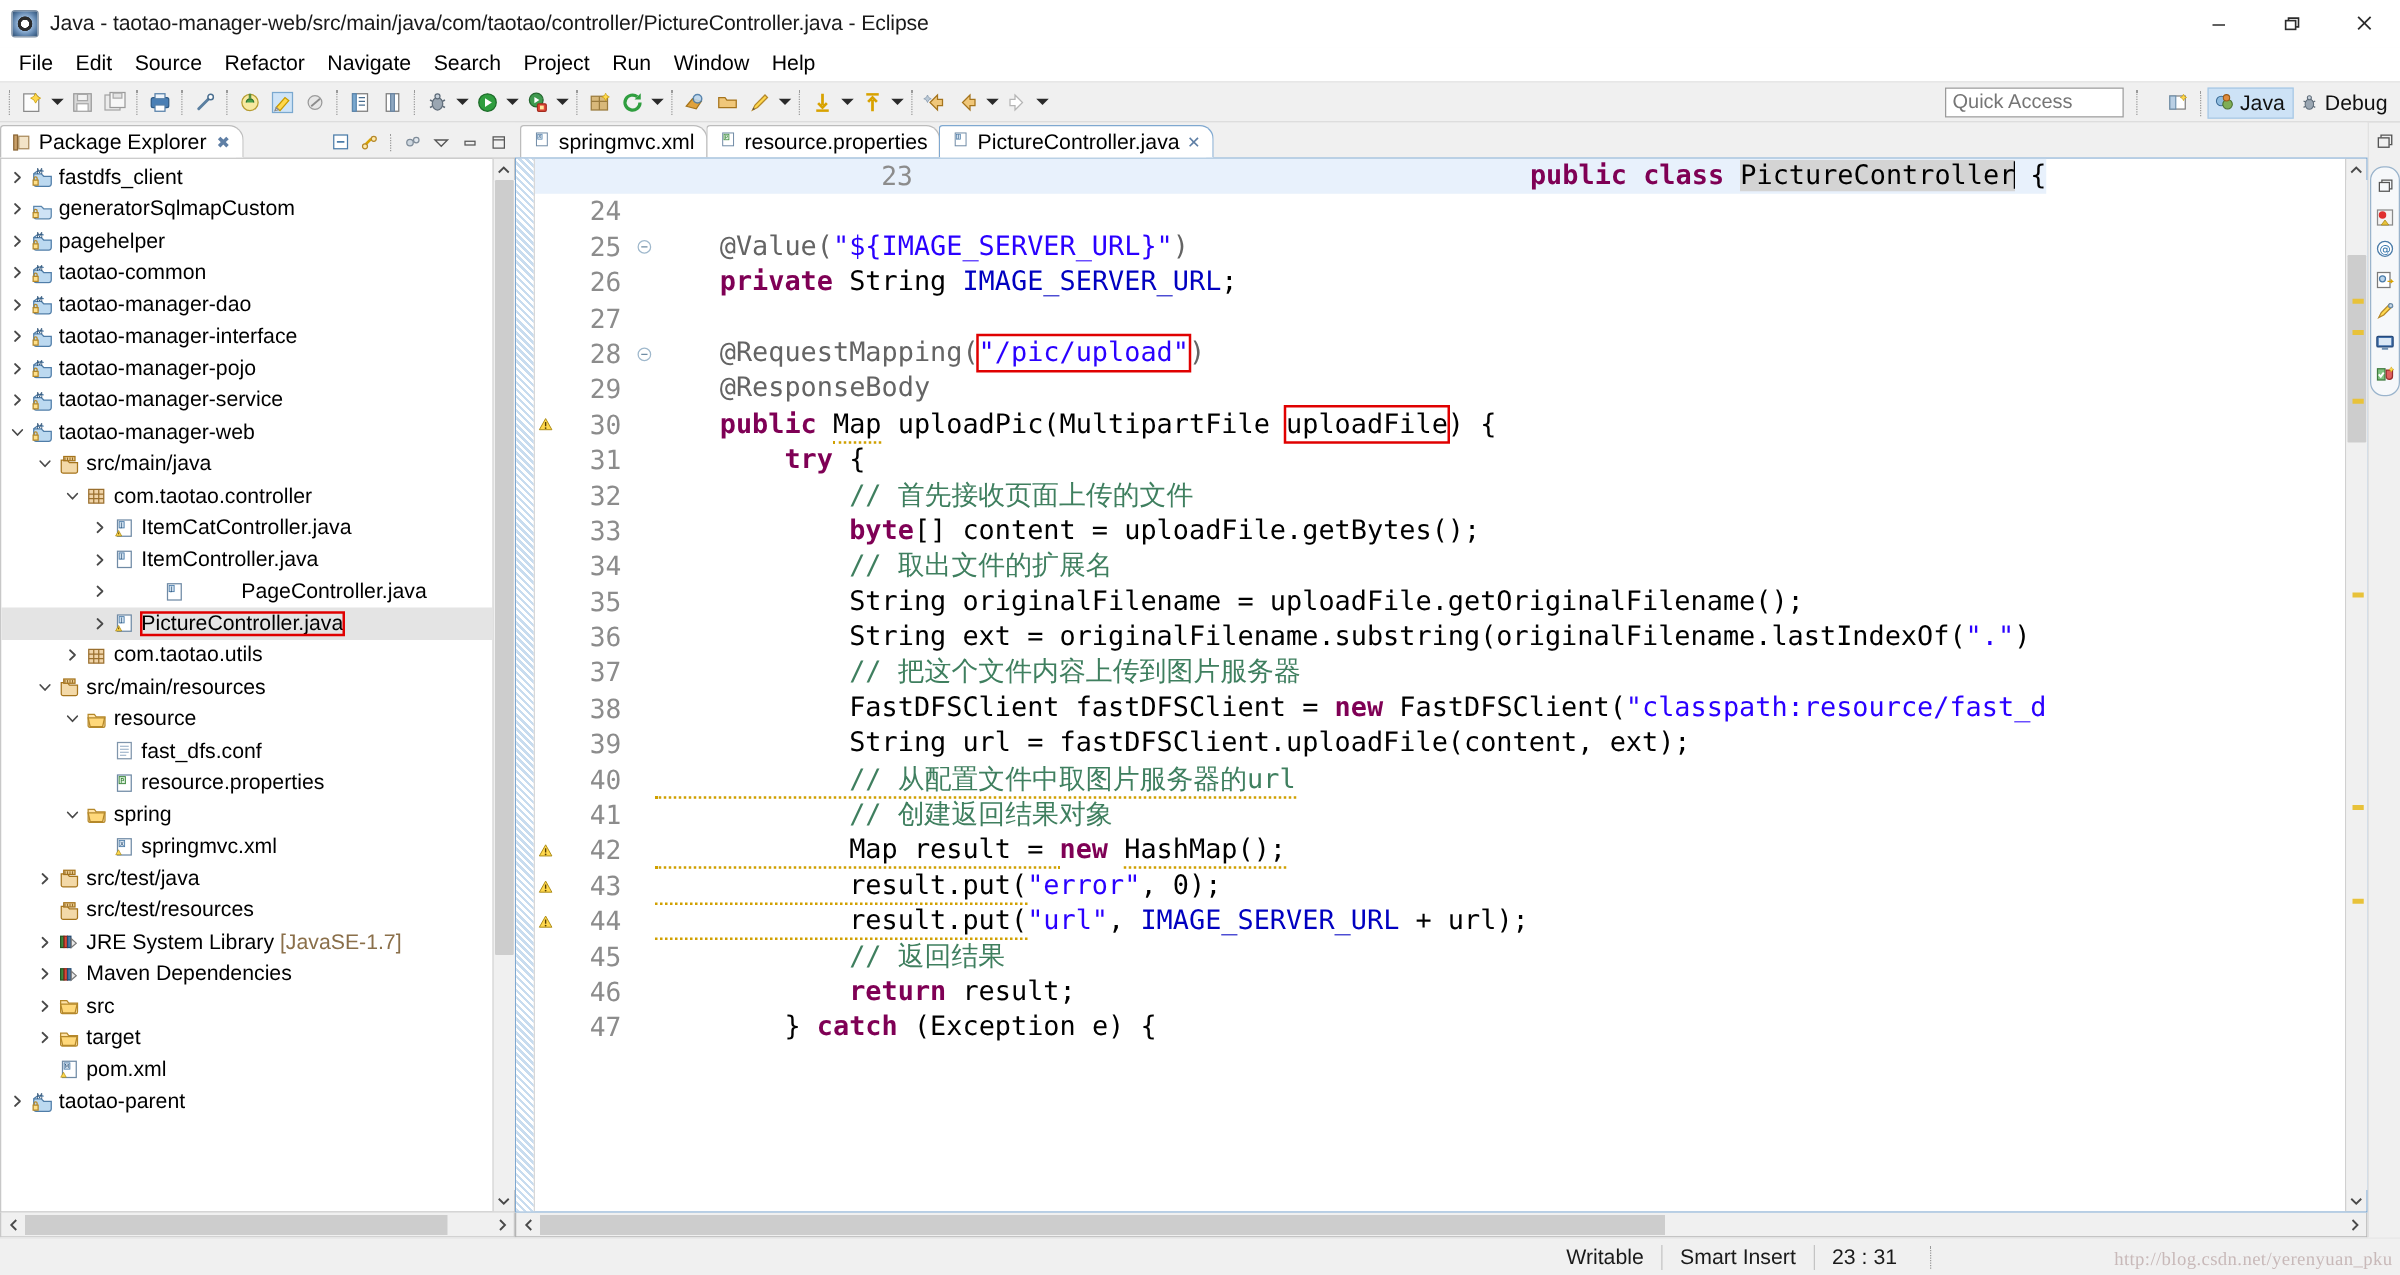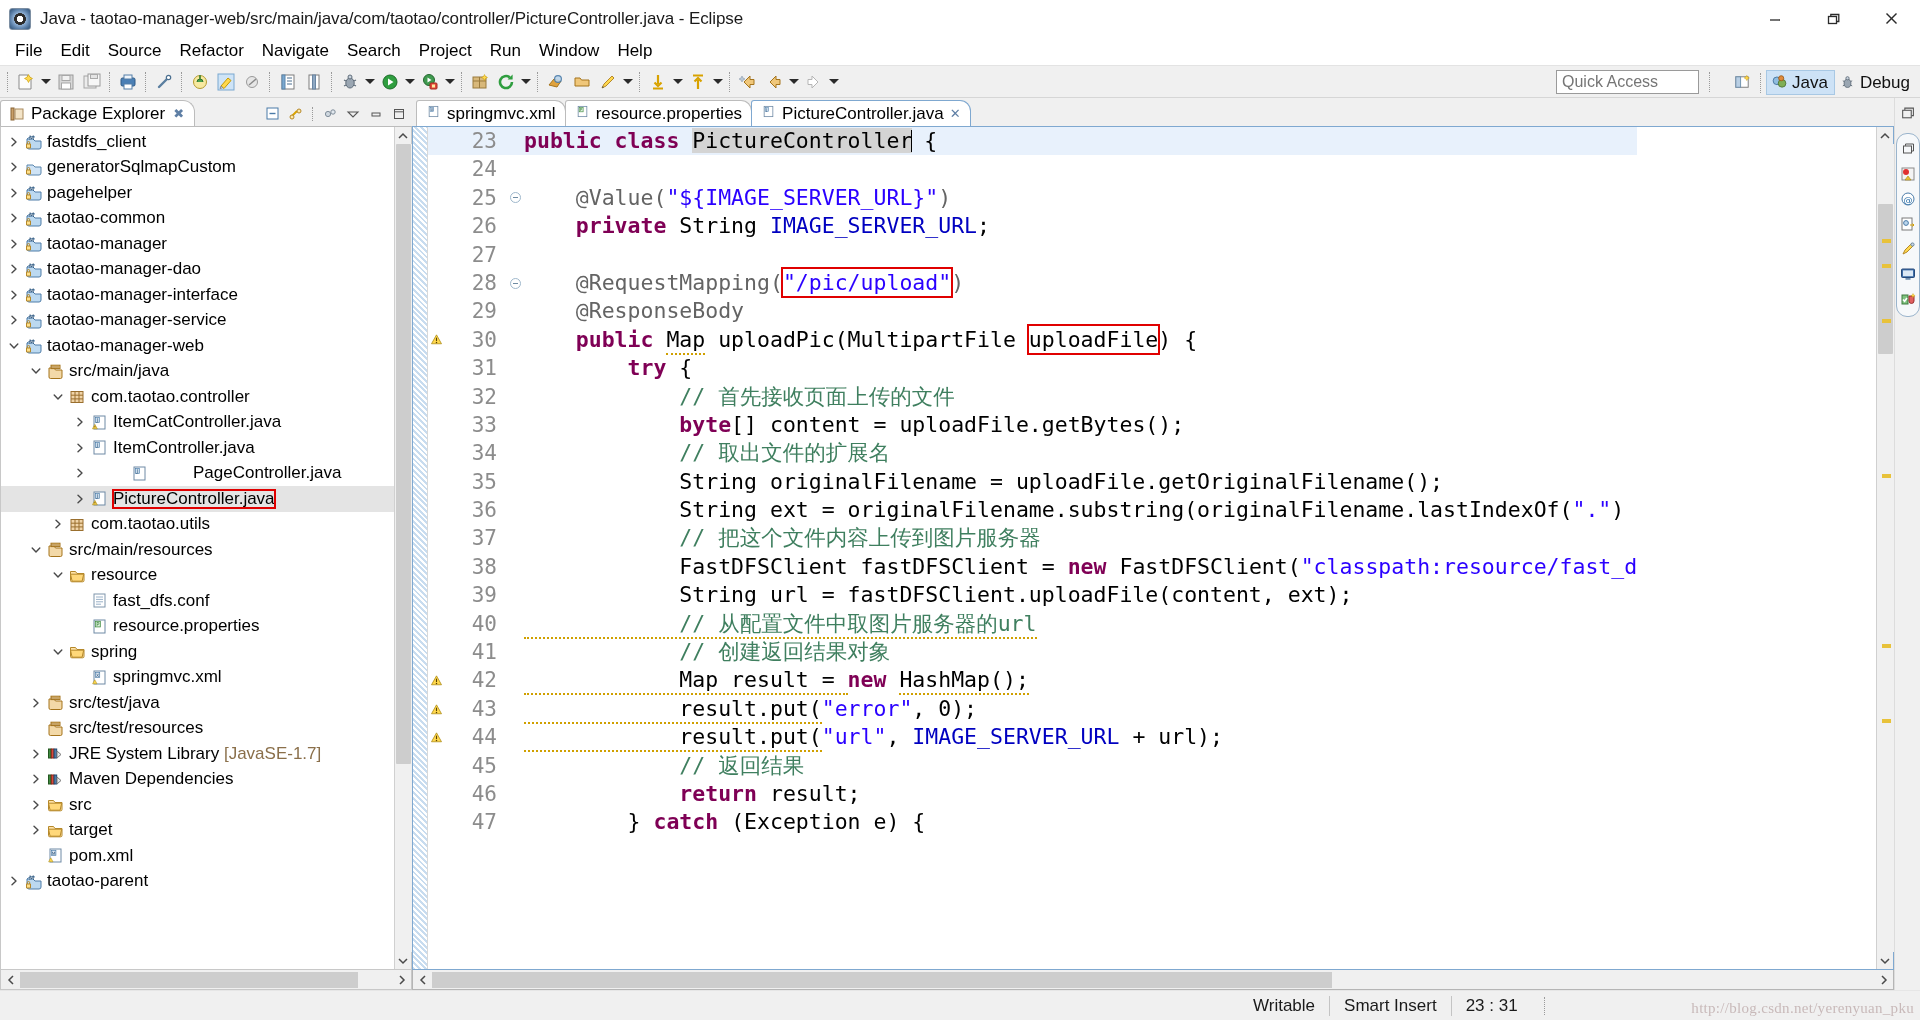--- a/index.html
+++ b/index.html
@@ -299,21 +299,21 @@
   }
   .code-lines {
     position: absolute;
     top: 0; left: 0;
     font-family: "DejaVu Sans Mono", monospace;
     font-size: 21.5px;
     line-height: 28.4px;
     white-space: pre;
   }
   .cline { position: relative; height: 28.4px; display: flex; align-items: center; }
-  .cline.cur { background: #e8f1fc; }
+  .cline.cur { background: #e8f1fc; justify-content: space-between; }
   .lnum {
     width: 62px;
     text-align: right;
     padding-right: 10px;
     color: #8c8c8c;
     font-size: 21px;
     flex: 0 0 62px;
     font-family: "DejaVu Sans Mono", monospace;
   }
   .fold {
@@ -852,55 +852,55 @@
               </span>
               <span class="tree-icon">
                 <svg width="19" height="17" viewBox="0 0 19 17">
                   <path d="M3 6h6l2 2h6v6a2 2 0 01-2 2H5a2 2 0 01-2-2z" fill="#bcd9f0" stroke="#4f7da8"></path>
                   <path d="M3 6c2-2 5-3 8-2" fill="none" stroke="#4f7da8"></path>
                   <text x="5" y="6.6" font-size="6.2" fill="#2a4f73" font-family="DejaVu Sans, sans-serif">M</text>
                   <path d="M2.5 11h4v4h-4z" fill="#ffe08a" stroke="#b5882a"></path>
                   <path d="M3.3 11v-1.3a1.2 1.2 0 012.4 0V11" fill="none" stroke="#b5882a"></path>
                 </svg>
               </span>
-              <span class="tree-label">taotao-manager</span>
+              <span class="tree-label">taotao-manager-dao</span>
             </div>
             <div class="tree-row" style="padding-left: 4px;">
               <span class="tw">
                 <svg width="12" height="12" viewBox="0 0 12 12">
                   <path d="M4 2.2L8 6l-4 3.8" fill="none" stroke="#4a4a4a" stroke-width="1.4" stroke-linecap="round" stroke-linejoin="round"></path>
                 </svg>
               </span>
               <span class="tree-icon">
                 <svg width="19" height="17" viewBox="0 0 19 17">
                   <path d="M3 6h6l2 2h6v6a2 2 0 01-2 2H5a2 2 0 01-2-2z" fill="#bcd9f0" stroke="#4f7da8"></path>
                   <path d="M3 6c2-2 5-3 8-2" fill="none" stroke="#4f7da8"></path>
                   <text x="5" y="6.6" font-size="6.2" fill="#2a4f73" font-family="DejaVu Sans, sans-serif">M</text>
                   <path d="M2.5 11h4v4h-4z" fill="#ffe08a" stroke="#b5882a"></path>
                   <path d="M3.3 11v-1.3a1.2 1.2 0 012.4 0V11" fill="none" stroke="#b5882a"></path>
                 </svg>
               </span>
-              <span class="tree-label">taotao-manager-dao</span>
+              <span class="tree-label">taotao-manager-interface</span>
             </div>
             <div class="tree-row" style="padding-left: 4px;">
               <span class="tw">
                 <svg width="12" height="12" viewBox="0 0 12 12">
                   <path d="M4 2.2L8 6l-4 3.8" fill="none" stroke="#4a4a4a" stroke-width="1.4" stroke-linecap="round" stroke-linejoin="round"></path>
                 </svg>
               </span>
               <span class="tree-icon">
                 <svg width="19" height="17" viewBox="0 0 19 17">
                   <path d="M3 6h6l2 2h6v6a2 2 0 01-2 2H5a2 2 0 01-2-2z" fill="#bcd9f0" stroke="#4f7da8"></path>
                   <path d="M3 6c2-2 5-3 8-2" fill="none" stroke="#4f7da8"></path>
                   <text x="5" y="6.6" font-size="6.2" fill="#2a4f73" font-family="DejaVu Sans, sans-serif">M</text>
                   <path d="M2.5 11h4v4h-4z" fill="#ffe08a" stroke="#b5882a"></path>
                   <path d="M3.3 11v-1.3a1.2 1.2 0 012.4 0V11" fill="none" stroke="#b5882a"></path>
                 </svg>
               </span>
-              <span class="tree-label">taotao-manager-interface</span>
+              <span class="tree-label">taotao-manager-pojo</span>
             </div>
             <div class="tree-row" style="padding-left: 4px;">
               <span class="tw">
                 <svg width="12" height="12" viewBox="0 0 12 12">
                   <path d="M4 2.2L8 6l-4 3.8" fill="none" stroke="#4a4a4a" stroke-width="1.4" stroke-linecap="round" stroke-linejoin="round"></path>
                 </svg>
               </span>
               <span class="tree-icon">
                 <svg width="19" height="17" viewBox="0 0 19 17">
                   <path d="M3 6h6l2 2h6v6a2 2 0 01-2 2H5a2 2 0 01-2-2z" fill="#bcd9f0" stroke="#4f7da8"></path>

